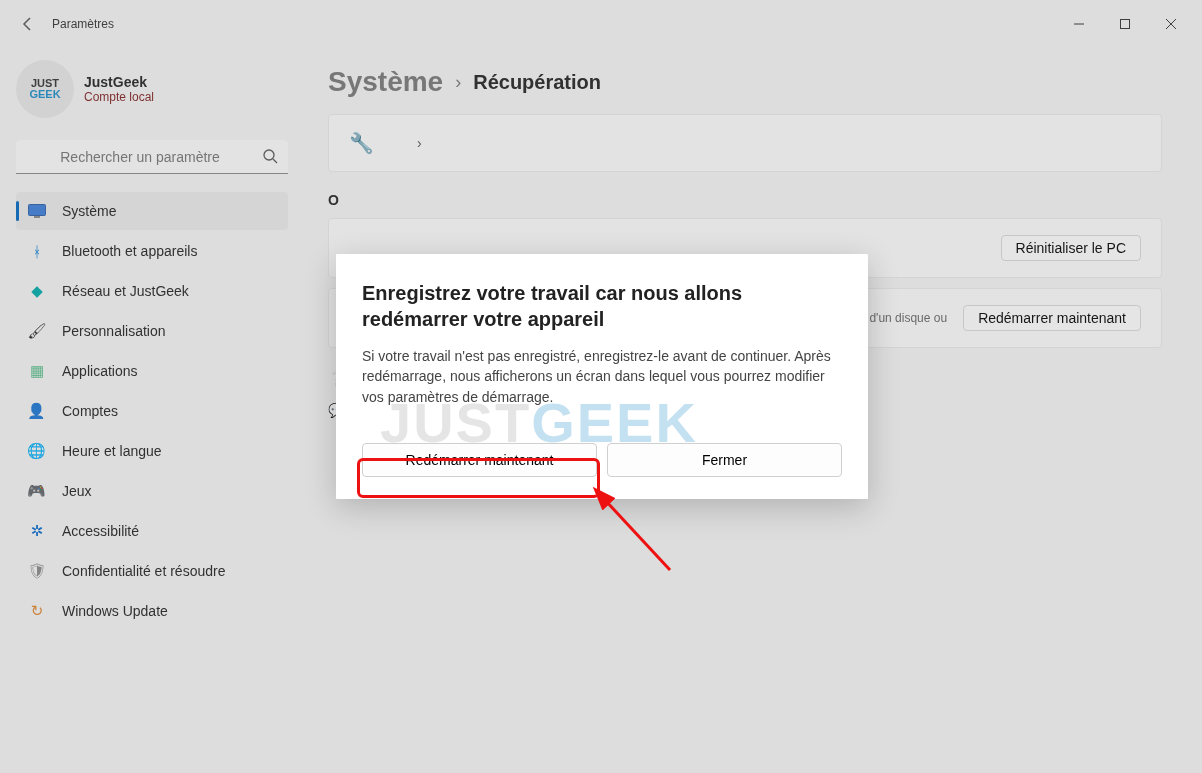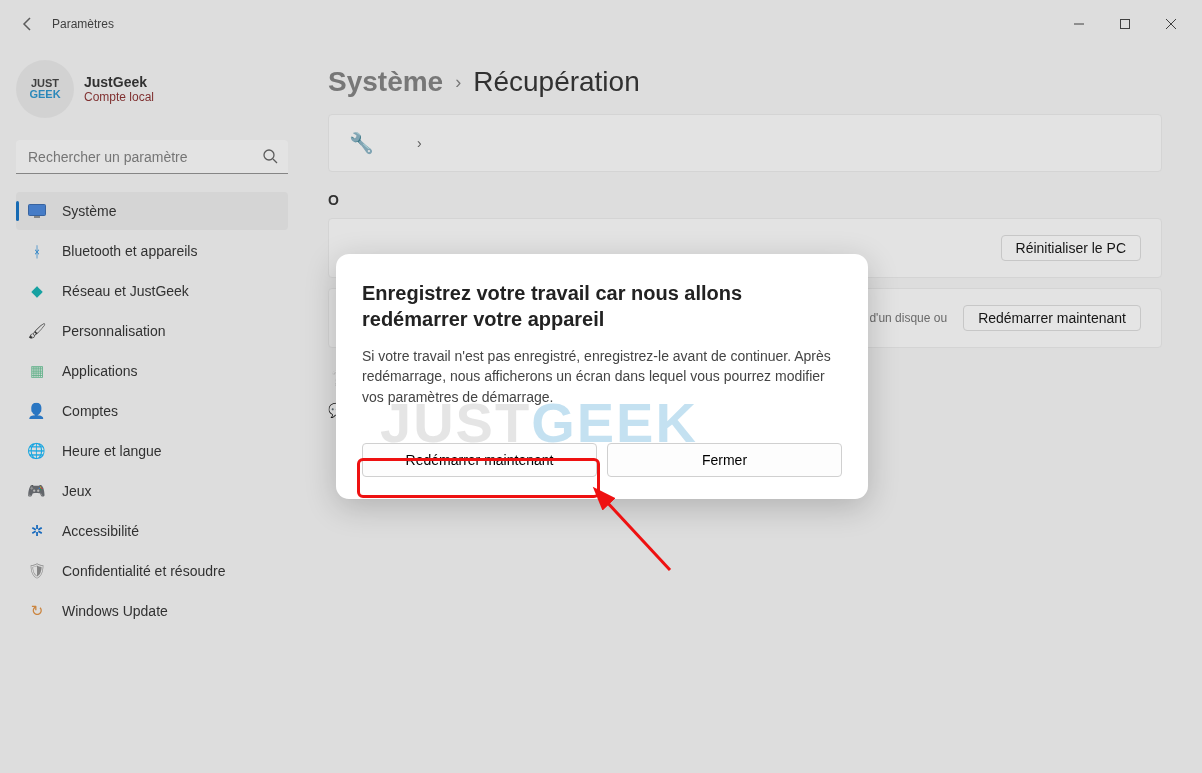--- a/index.html
+++ b/index.html
@@ -15,53 +15,53 @@
 
 .sidebar { width: 300px; padding: 8px 12px 0 16px; }
 .account { display: flex; align-items: center; margin-bottom: 18px; padding: 4px 0; }
 .avatar { width: 58px; height: 58px; border-radius: 50%; background: #e6e6e6; display: flex; align-items: center; justify-content: center; margin-right: 10px; }
 .avatar-logo { font-size: 11px; font-weight: 800; color: #333; text-align: center; line-height: 1; }
 .avatar-logo .geek { color: #1a8cc9; }
 .account-name { font-size: 14px; font-weight: 600; color: #222; }
 .account-type { font-size: 12px; color: #7f1d1d; }
 
 .search { position: relative; margin-bottom: 18px; }
-.search input { width: 100%; height: 34px; border: none; border-bottom: 1px solid #888; background: #fafafa; border-radius: 4px 4px 0 0; padding: 0 36px 0 12px; font-size: 14px; outline: none; }
+.search input { width: 100%; height: 34px; border: none; border-bottom: 1px solid #888; background: #fafafa; border-radius: 4px 4px 0 0; padding: 0 36px 0 12px; font-size: 14px; outline: none; text-align: center; }
 .search-icon { position: absolute; right: 10px; top: 8px; color: #555; }
 
 .nav { list-style: none; }
 .nav-item { display: flex; align-items: center; height: 38px; padding: 0 12px; border-radius: 4px; cursor: pointer; font-size: 14px; color: #222; margin-bottom: 2px; position: relative; }
 .nav-item.active { background: #e9e9e9; }
 .nav-item.active::before { content: ''; position: absolute; left: 0; top: 9px; bottom: 9px; width: 3px; background: #0067c0; border-radius: 2px; }
 .nav-icon { width: 18px; height: 18px; margin-right: 16px; display: flex; align-items: center; justify-content: center; font-size: 15px; }
 
 .main { flex: 1; padding: 18px 40px 0 28px; overflow-y: auto; }
 .breadcrumb { display: flex; align-items: center; gap: 12px; margin-bottom: 16px; }
 .bc-parent { font-size: 28px; font-weight: 600; color: #777; }
 .bc-chevron { font-size: 18px; color: #777; }
-.bc-current { font-size: 28px; font-weight: 400; color: #222; }
+.bc-current { font-size: 20px; font-weight: 700; color: #222; }
 .intro { font-size: 14px; color: #555; line-height: 1.4; margin-bottom: 24px; max-width: 830px; }
 
 .card { background: #fbfbfb; border: 1px solid #e8e8e8; border-radius: 4px; padding: 16px 20px; display: flex; align-items: center; margin-bottom: 10px; }
 .card-icon { width: 36px; color: #555; font-size: 20px; margin-right: 16px; flex-shrink: 0; }
 .card-body { flex: 1; }
 .card-title { font-size: 14px; color: #222; margin-bottom: 2px; }
 .card-desc { font-size: 12px; color: #666; line-height: 1.4; }
 .card-chevron { color: #555; font-size: 14px; margin-left: 16px; }
 .card-button { background: #fdfdfd; border: 1px solid #d8d8d8; border-radius: 4px; padding: 4px 14px; font-size: 14px; cursor: pointer; margin-left: 16px; }
 
 .section-title { font-size: 14px; font-weight: 600; color: #222; margin: 20px 0 10px; }
 
 .links { margin-top: 14px; }
 .link-row { display: flex; align-items: center; gap: 14px; padding: 8px 0; font-size: 14px; color: #0067c0; cursor: pointer; }
 .link-icon { color: #555; width: 20px; }
 
 .dimmer { position: absolute; inset: 0; background: rgba(120,120,120,0.18); }
 
-.dialog { position: absolute; left: 336px; top: 254px; width: 532px; background: #fff; border-radius: 13px; box-shadow: 0 8px 32px rgba(0,0,0,0.2); padding: 26px 26px 22px; }
+.dialog { position: absolute; left: 336px; top: 254px; width: 532px; background: #fff; border-radius: 1px; box-shadow: 0 8px 32px rgba(0,0,0,0.2); padding: 26px 26px 22px; }
 .dialog-title { font-size: 20px; font-weight: 600; color: #222; line-height: 1.3; margin-bottom: 14px; }
 .dialog-body { font-size: 14px; color: #444; line-height: 1.45; margin-bottom: 36px; }
 .dialog-buttons { display: flex; gap: 10px; }
 .dlg-btn { flex: 1; height: 34px; background: #fdfdfd; border: 1px solid #d0d0d0; border-radius: 4px; font-size: 14px; cursor: pointer; }
 
 .highlight { position: absolute; left: 357px; top: 458px; width: 243px; height: 40px; border: 3px solid #e11; border-radius: 6px; pointer-events: none; }
 
 .watermark { position: absolute; left: 380px; top: 390px; font-size: 56px; font-weight: 800; letter-spacing: 2px; opacity: 0.25; pointer-events: none; }
 .watermark .j { color: #999; }
 .watermark .g { color: #1a8cc9; }

